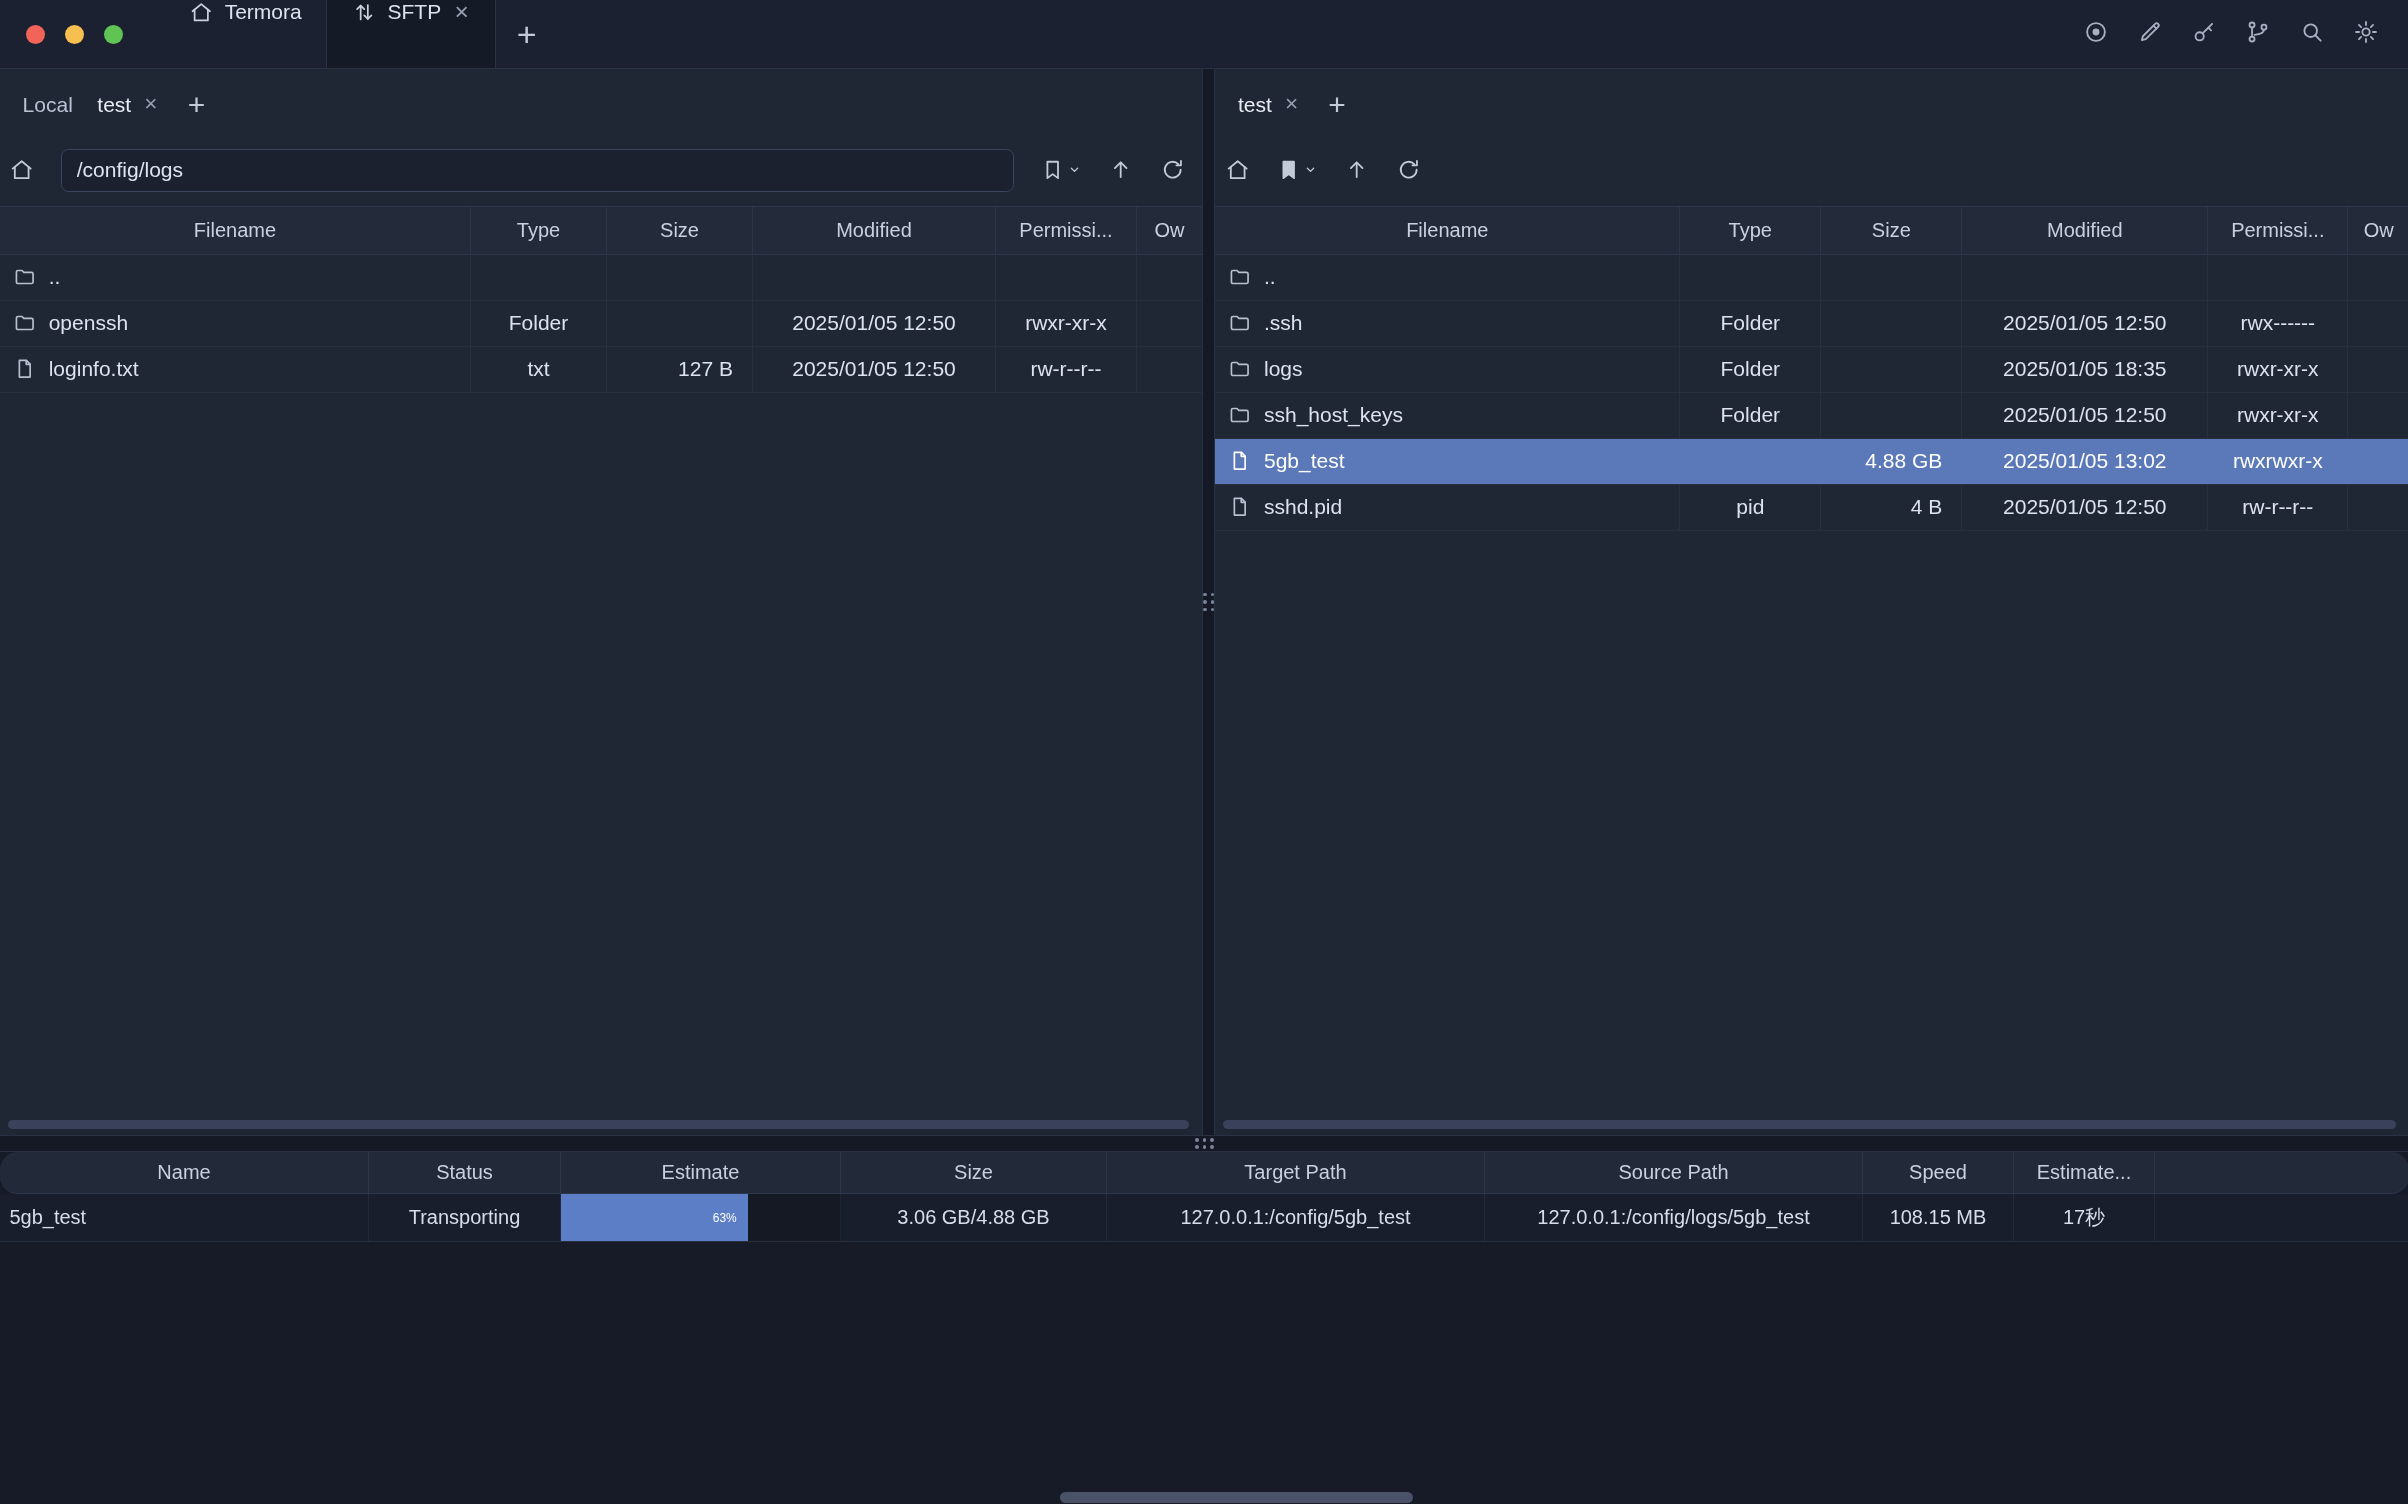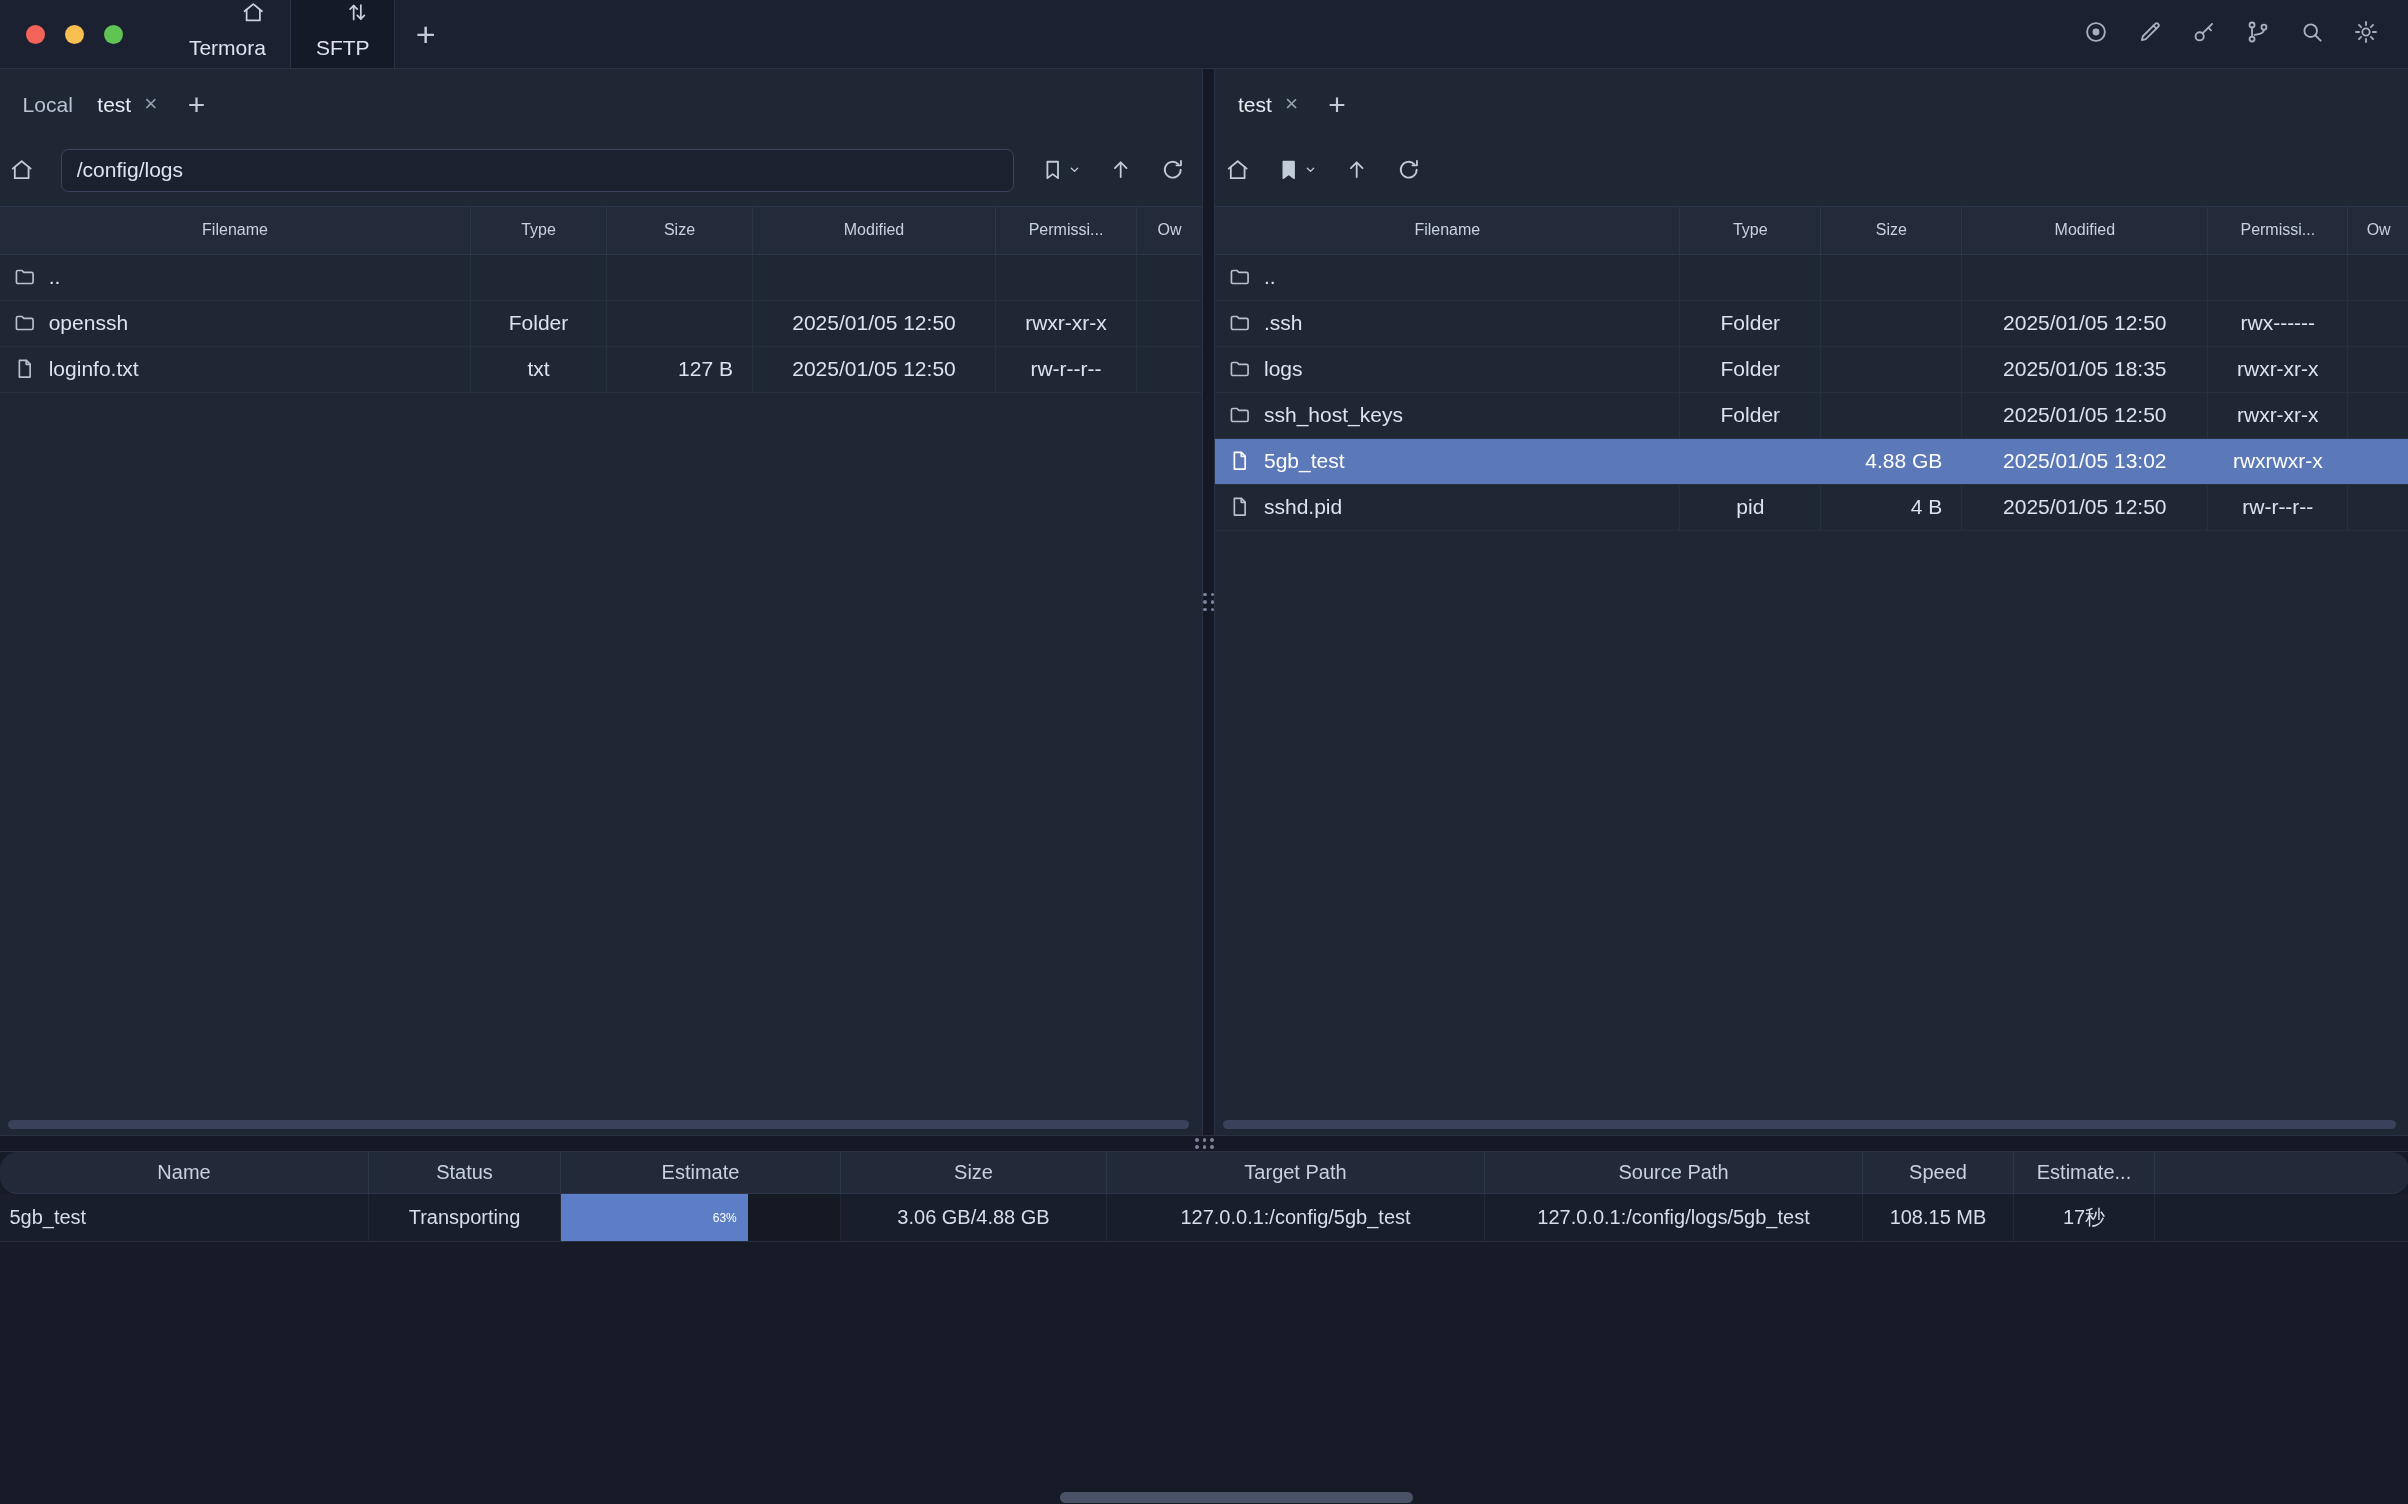--- a/index.html
+++ b/index.html
@@ -14,21 +14,21 @@
   
   .titlebar{
     height:68px;background:#1b2130;display:flex;align-items:stretch;
     border-bottom:0.9px solid #2a3143;position:relative;
   }
   .traffic{display:flex;align-items:center;gap:20px;padding-left:26px;padding-right:9.4px;}
   .light{width:19px;height:19px;border-radius:50%;}
   .light.red{background:#f26459;}
   .light.yellow{background:#f6bf4f;}
   .light.green{background:#5fc454;}
-  .apptab{display:flex;align-items:flex-end;gap:11.3px;padding:0 24.5px;color:#dde3ee;font-size:21px;flex-direction:column;}
+  .apptab{display:flex;align-items:flex-start;gap:11.3px;padding:0 24.5px;color:#dde3ee;font-size:21px;}
   .apptab.home{margin-left:32px;}
   .apptab .icon{color:#c9d1df;}
   .apptab.sftp{
     background:#141a26;border-left:0.9px solid #2b3345;border-right:0.9px solid #2b3345;
   }
   .close{color:#97a0b2;font-size:24.5px;line-height:1;padding:0 1.9px;}
   .plusbtn{
     background:none;border:none;color:#c2cad8;font-size:34px;line-height:1;
     padding:0 9.4px;margin-left:11.3px;align-self:center;font-family:inherit;
   }
@@ -65,21 +65,21 @@
   
   .fheader,.frow{display:grid;}
   .pane-left .fheader,.pane-left .frow{grid-template-columns:471px 136px 146px 243px 141px 1fr;}
   .pane-right .fheader,.pane-right .frow{grid-template-columns:465px 141px 141px 246px 140px 1fr;}
   .fheader{
     height:47px;flex:none;background:#232a3a;
     border-top:0.9px solid #2e3649;border-bottom:0.9px solid #2e3649;
   }
   .hcell{
     display:flex;align-items:center;justify-content:center;
-    border-right:0.9px solid #2e3649;color:#c9d1df;font-size:16px;
+    border-right:0.9px solid #2e3649;color:#c9d1df;font-size:20px;
     overflow:hidden;white-space:nowrap;
   }
   .fheader .hcell:last-child{border-right:none;}
   .frows{flex:1;}
   .frow{height:45px;border-bottom:0.9px solid #272e3e;}
   .fcell{
     display:flex;align-items:center;justify-content:center;
     border-right:0.9px solid rgba(120,135,165,0.10);
     overflow:hidden;white-space:nowrap;color:#dce2ee;font-size:21px;
   }

